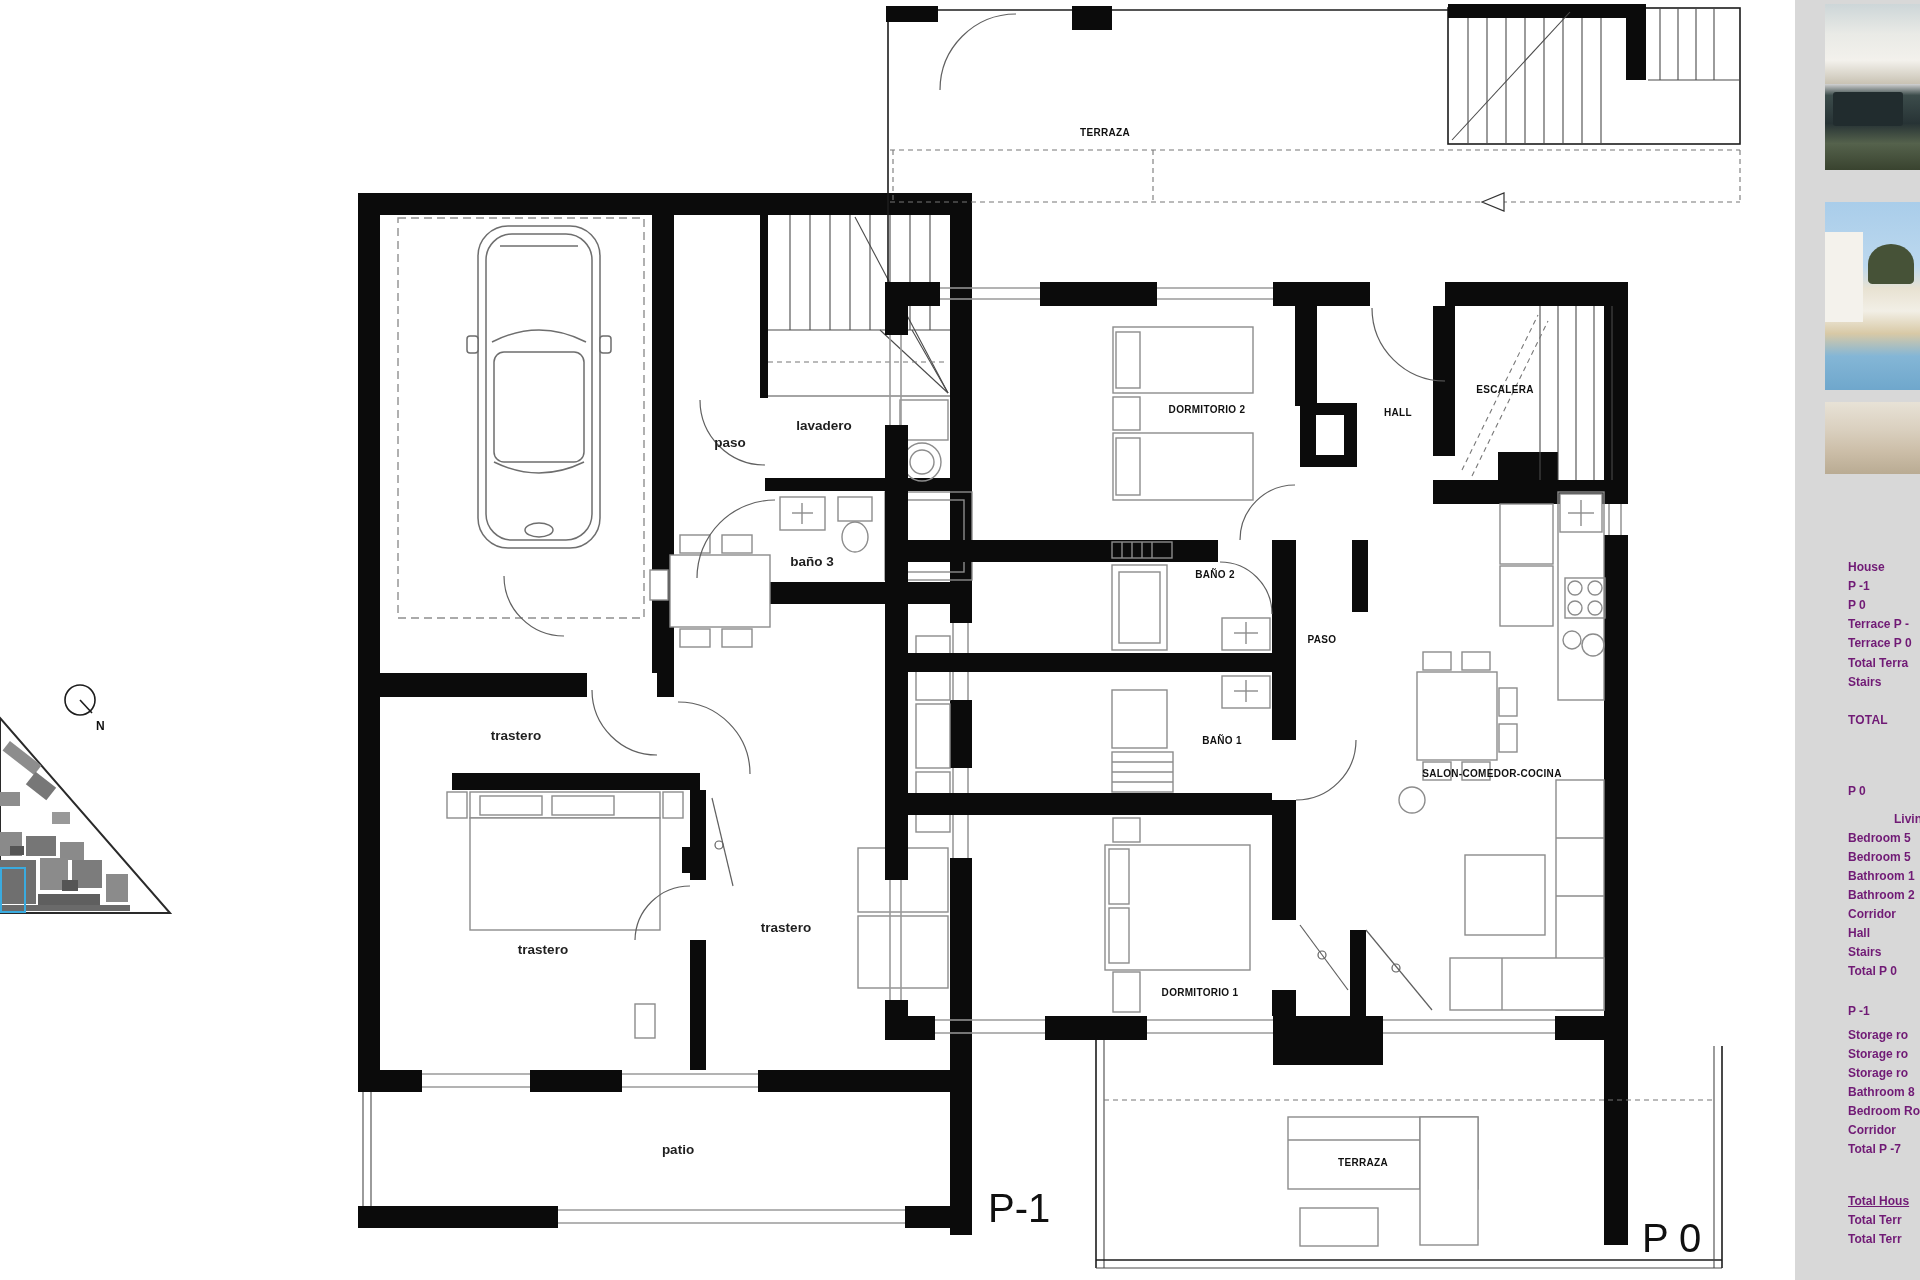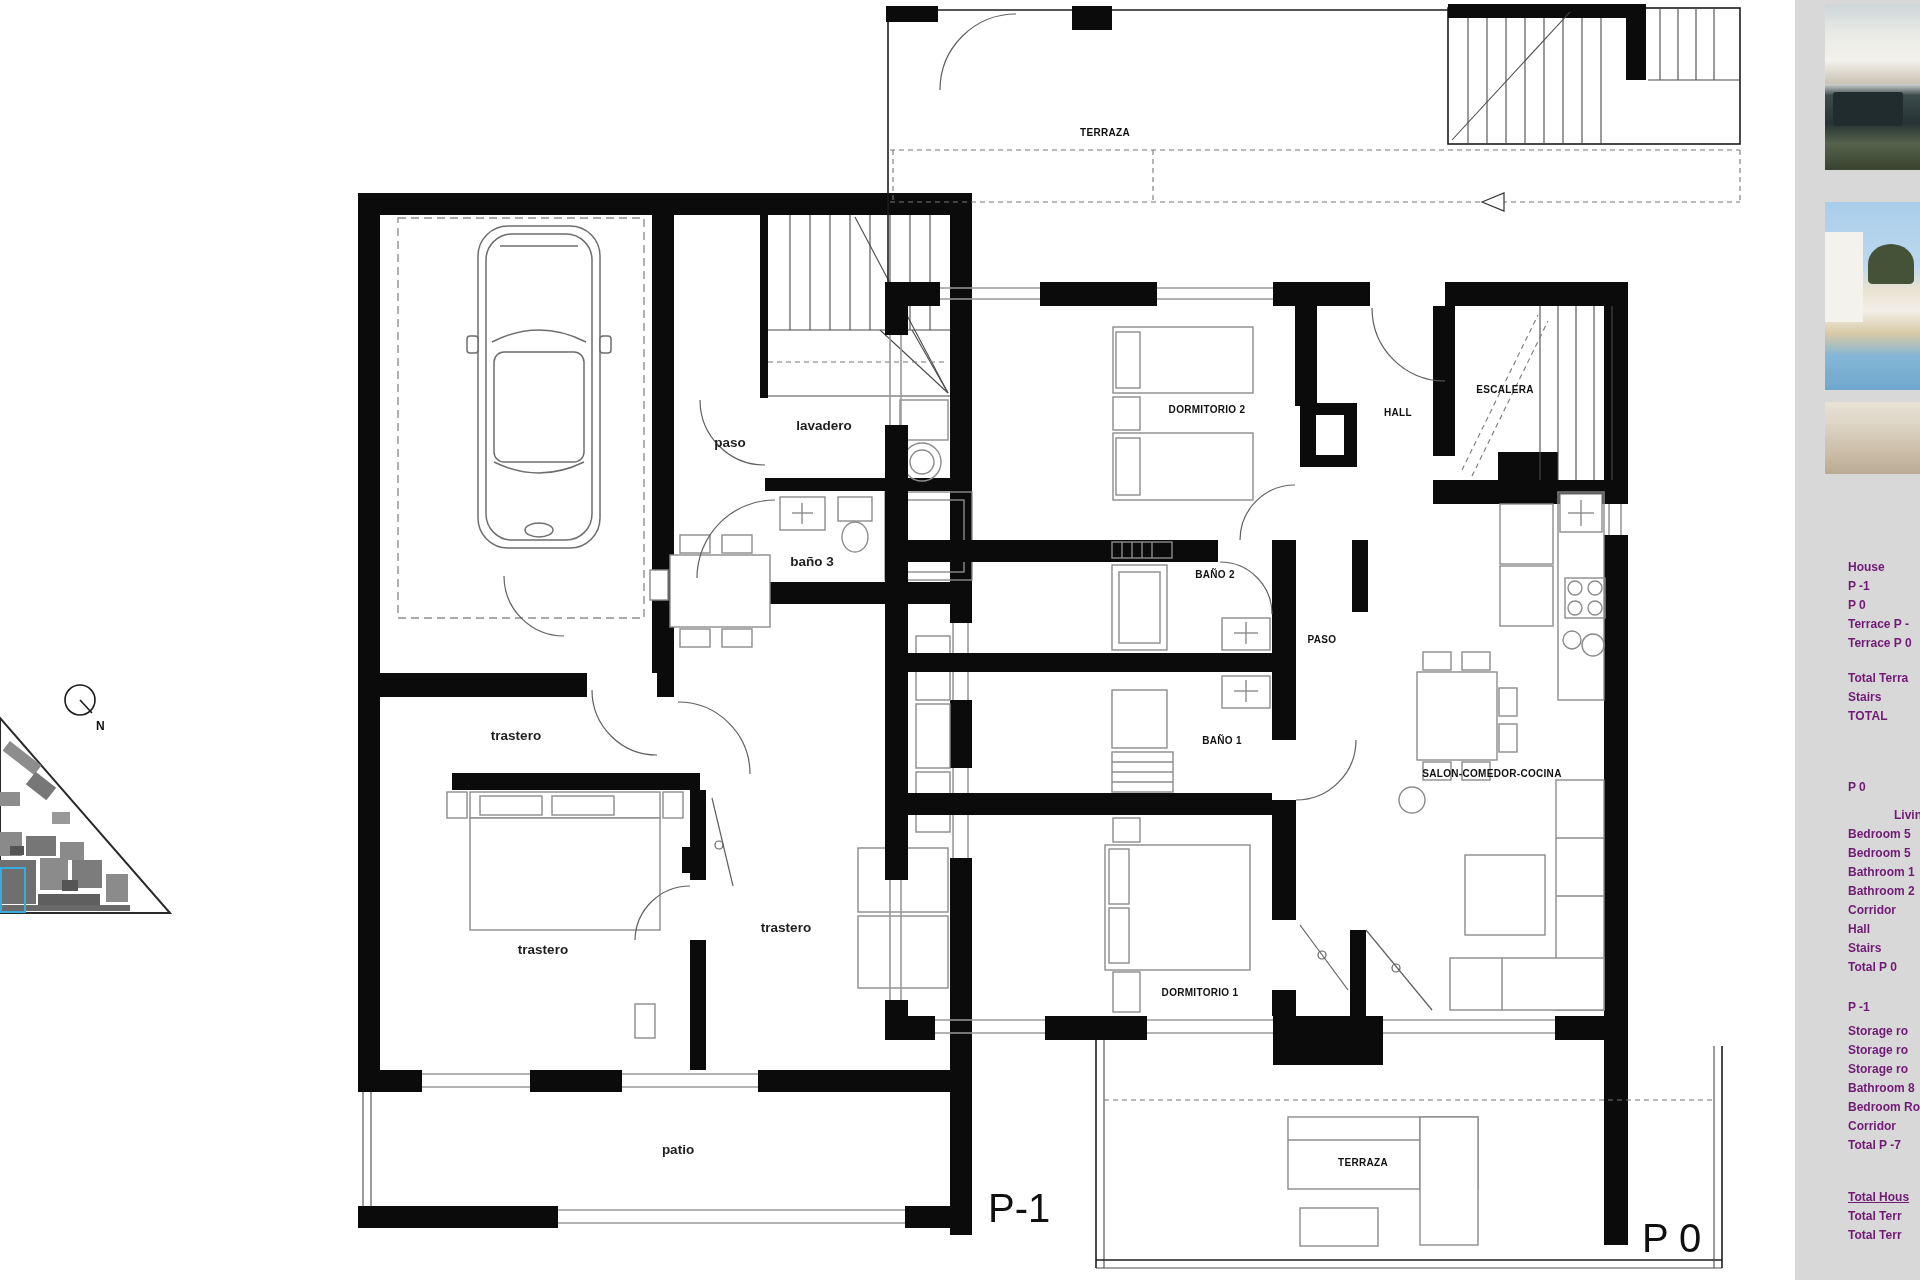--- a/index.html
+++ b/index.html
@@ -31,21 +31,21 @@
     background:linear-gradient(180deg,#a9cdea 0%,#bcd8ee 34%,#e8e2d2 46%,#f2efe6 58%,
                #d8c9a6 70%,#84b6d6 82%,#6fa7cc 100%);}
   .photo2 .bld{position:absolute;left:0;top:30px;width:38px;height:90px;background:#f4f2ec;}
   .photo2 .palm{position:absolute;right:6px;top:42px;width:46px;height:40px;background:#465237;
     border-radius:50% 50% 10% 10%;}
   .photo3{top:402px;height:72px;
     background:linear-gradient(180deg,#e8e2d6 0%,#d9cfbe 40%,#cbbda7 70%,#b9ab93 100%);}
   .sb-text{position:absolute;top:558px;left:53px;right:0;color:#701a75;
     font-size:12px;font-weight:bold;line-height:19px;white-space:nowrap;overflow:hidden;}
   .sb-line{height:19px;}
-  .gap7{margin-top:16px;} .gap19{} .gap52{margin-top:52px;}
+  .gap7{margin-top:1px;} .gap19{margin-top:19px;} .gap52{margin-top:52px;}
   .gap9{margin-top:9px;padding-left:46px;} .gap21{margin-top:21px;} .gap5{margin-top:5px;} .gap33{margin-top:33px;text-decoration:underline;}
   .caps{letter-spacing:.2px;}
 </style>
 </head>
 <body>
 
 <div class="page">
 
   <svg class="plan-svg" style="left:0;top:655px" width="220" height="290" viewBox="0 655 220 290">
     <defs>

